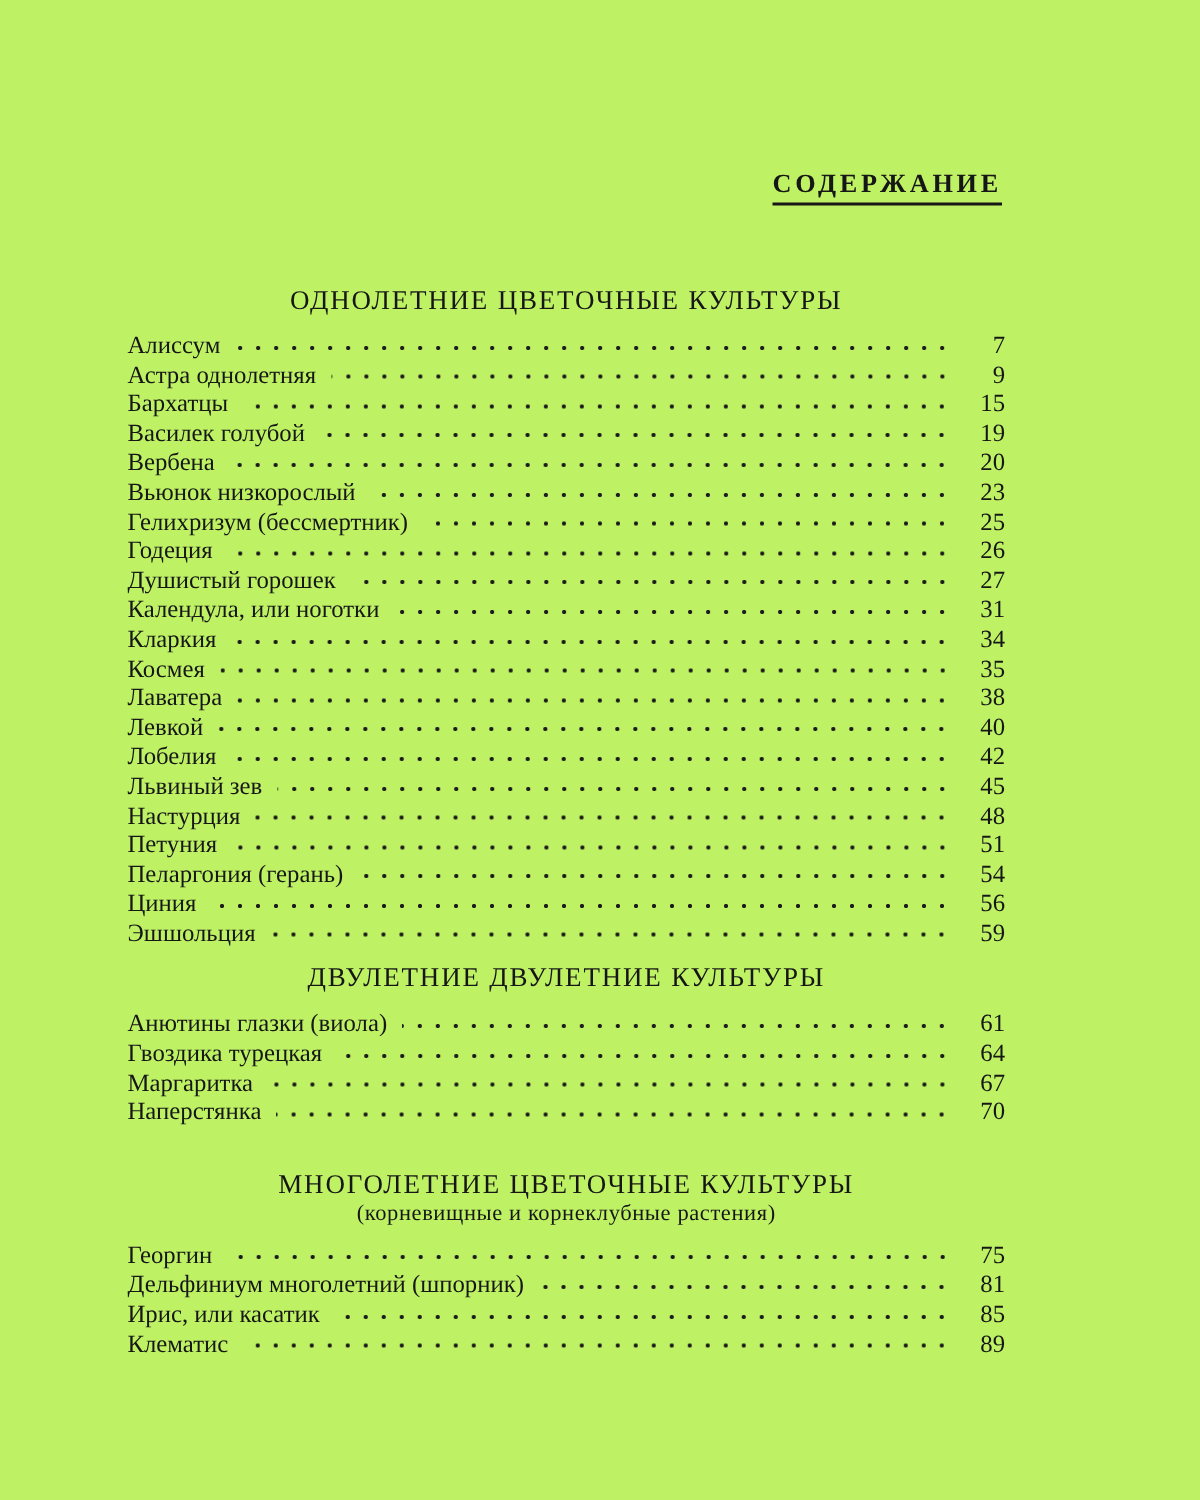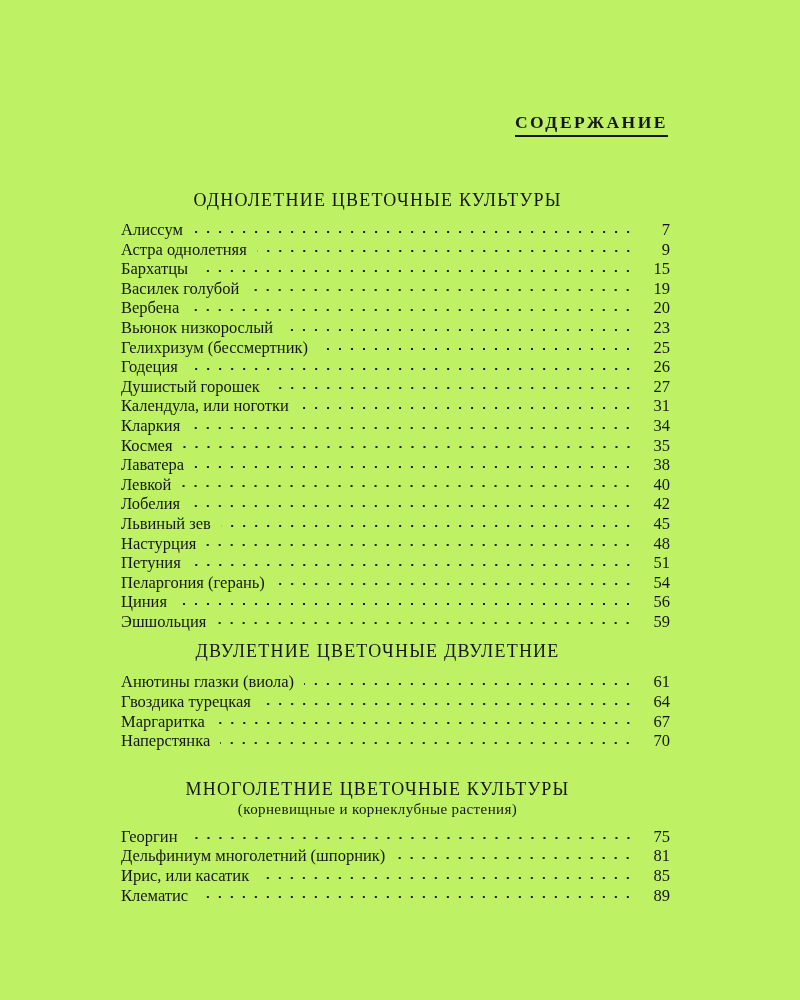--- a/index.html
+++ b/index.html
@@ -53,21 +53,20 @@
   .sec-biennial .section-heading { margin: 10px 0 10px 0; }
   .sec-perennial .section-heading{ margin: 28px 0 0 0; }
   .sec-perennial .toc-list       { margin-top: 9px; }
   .toc-list { }
   .toc-row {
     display: flex;
     align-items: baseline;
     font-size: 16.5px;
     line-height: 19.6px;
     height: 19.6px;
-    margin-left: 36px;
   }
   .entry-title {
     white-space: nowrap;
     flex: 0 0 auto;
   }
   .dot-leader {
     flex: 1 1 auto;
     align-self: stretch;
     margin: 0 6px 0 10px;
     background-image: radial-gradient(circle, #1c1c1c 1.25px, rgba(0,0,0,0) 1.55px);
@@ -196,21 +195,21 @@
         </div>
         <div class="toc-row">
           <span class="entry-title">Эшшольция</span>
           <span class="dot-leader"></span>
           <span class="entry-page">59</span>
         </div>
       </div>
     </div>
 
     <div class="section sec-biennial">
-      <div class="section-heading">ДВУЛЕТНИЕ ЦВЕТОЧНЫЕ ДВУЛЕТНИЕ</div>
+      <div class="section-heading">ДВУЛЕТНИЕ ДВУЛЕТНИЕ КУЛЬТУРЫ</div>
       <div class="toc-list">
         <div class="toc-row">
           <span class="entry-title">Анютины глазки (виола)</span>
           <span class="dot-leader"></span>
           <span class="entry-page">61</span>
         </div>
         <div class="toc-row">
           <span class="entry-title">Гвоздика турецкая</span>
           <span class="dot-leader"></span>
           <span class="entry-page">64</span>

